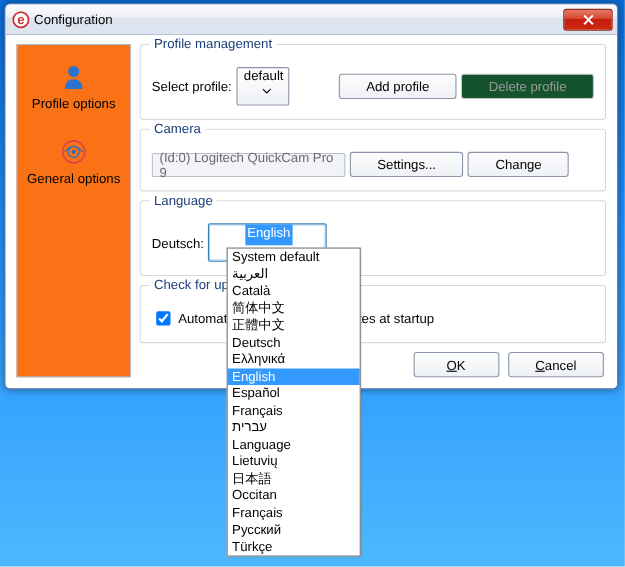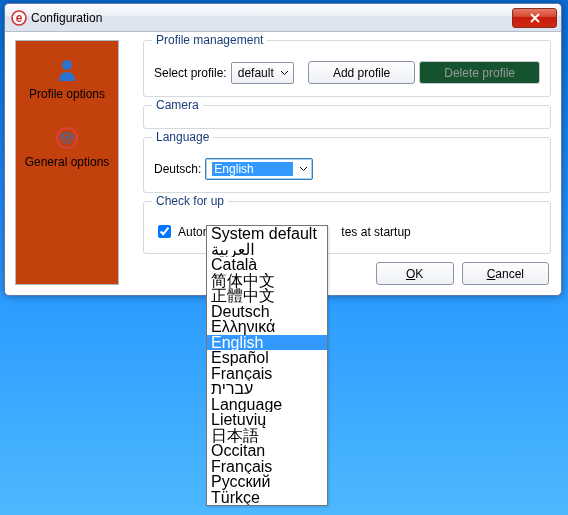--- a/index.html
+++ b/index.html
@@ -4,40 +4,40 @@
 <style>
   * { box-sizing: border-box; font-family: "Segoe UI", Tahoma, sans-serif; font-size: 12px; }
   body { margin: 0; width: 568px; height: 515px; background: linear-gradient(to bottom, #0a6dd6 0%, #1e90ff 40%, #4db8ff 100%); overflow: hidden; position: relative; }
   .window { position: absolute; top: 3px; left: 4px; width: 558px; background: #fff; border: 1px solid #5a7ab0; border-radius: 5px; box-shadow: 0 0 8px rgba(0,0,0,0.4); }
   .titlebar { height: 28px; background: linear-gradient(to bottom, #fdfdfe 0%, #ebeef6 45%, #dde3ef 46%, #dde4f0 100%); border-top-left-radius: 4px; border-top-right-radius: 4px; display: flex; align-items: center; padding: 0 2px 0 6px; border-bottom: 1px solid #b6bccc; }
   .titlebar .icon { width: 16px; height: 16px; margin-right: 4px; display:flex; align-items:center; justify-content:center;}
   .titlebar .title { flex: 1; color: #000; }
   .closebtn { width: 45px; height: 20px; background: linear-gradient(to bottom, #e67a6a 0%, #d6442b 45%, #c61c0d 46%, #cf2810 100%); border: 1px solid #8a2c1e; border-radius: 3px; display: flex; align-items: center; justify-content: center; color: #fff; font-weight: bold; cursor: pointer; margin-right:2px;}
   .closebtn svg { width: 10px; height: 10px; }
   .body { padding: 8px 10px 10px 10px; display: flex; gap: 8px; }
-  .sidebar { width: 104px; border: 1px solid #b0b8c8; background: #c2410c; padding: 6px 2px; }
+  .sidebar { width: 104px; border: 1px solid #b0b8c8; background: #f97316; padding: 6px 2px; }
   .side-item { text-align: center; padding: 10px 2px 14px 2px; cursor: pointer; }
   .side-item .sicon { height: 26px; display: flex; align-items: center; justify-content: center; margin-bottom: 4px; }
-  .main { flex: 1; margin-left: 16px; }
+  .main { flex: 1; }
   .group { border: 1px solid #d6d9de; border-radius: 3px; padding: 10px 10px 12px 10px; margin-bottom: 8px; position: relative; }
   .group-title { position: absolute; top: -8px; left: 8px; background: #fff; padding: 0 4px; color: #1a3e78; }
   .row { display: flex; align-items: center; gap: 4px; margin-top: 10px; }
   .row:first-child { margin-top: 12px; }
   label.lbl { color: #000; }
   .btn { height: 23px; padding: 0 24px; min-width: 82px; background: linear-gradient(to bottom, #fdfdfd, #eef1f5); border: 1px solid #8a94a6; border-radius: 3px; cursor: pointer; text-align:center; display:inline-flex; align-items:center; justify-content:center;}
   .btn.disabled { color: #9a9a9a; border-color: #c4c8d0; background: #14532d; cursor: default; }
-  .combo { height: 22px; border: 1px solid #8a94a6; border-radius: 2px; background: linear-gradient(to bottom,#fff,#eef1f5); display: inline-flex; align-items: center; padding: 0 4px 0 6px; cursor: pointer; position: relative; }
+  .combo { height: 35px; border: 1px solid #8a94a6; border-radius: 2px; background: linear-gradient(to bottom,#fff,#eef1f5); display: inline-flex; align-items: center; padding: 0 4px 0 6px; cursor: pointer; position: relative; flex-direction: column; }
   .combo .arrow { margin-left: 6px; }
   .combo.hl { border-color: #3c7fb1; box-shadow: 0 0 0 1px #a3d1f5 inset;}
   .textfield { height: 22px; border: 1px solid #b8bfca; background: #f2f3f6; color: #6b6b6b; padding: 0 6px; display: inline-flex; align-items: center; width: 176px; border-radius:2px;}
   .chk { width: 13px; height: 13px; }
   .footer { display: flex; gap: 8px; justify-content: flex-end; margin-top: 8px; padding-right: 2px;}
   .footer .btn { min-width: 78px; }
   .dropdown { position: absolute; top: 225px; left: 206px; width: 122px; background: #fff; border: 1px solid #767676; z-index: 50; box-shadow: 1px 1px 2px rgba(0,0,0,0.15);}
-  .dropdown .opt { padding: 0 4px; height: 15.5px; line-height: 15.5px; white-space: nowrap; overflow: hidden; cursor: pointer; font-size:16px;}
+  .dropdown .opt { padding: 0 4px; height: 15.5px; line-height: 15.5px; white-space: nowrap; overflow: hidden; cursor: pointer; font-size:12px;}
   .dropdown .opt.sel { background: #3399ff; color: #fff; }
   .combo.lang { width: 108px; justify-content: space-between; background:#fff;}
   .combo.lang .seltext { background:#3399ff; color:#fff; padding:0 2px; flex:1;}
   .arrow svg{width:9px;height:9px;}
 </style>
 </head>
 <body>
 
 <div class="window">
   <div class="titlebar">
@@ -91,20 +91,25 @@
                 </svg></span>
           </div>
           <div style="flex:1"></div>
           <div class="btn">Add profile</div>
           <div class="btn disabled">Delete profile</div>
         </div>
       </div>
 
       <div class="group">
         <div class="group-title">Camera</div>
+        <div class="row">
+          <div class="textfield">(Id:0) Logitech QuickCam Pro 9</div>
+          <div class="btn">Settings...</div>
+          <div class="btn">Change</div>
+        </div>
       </div>
 
       <div class="group">
         <div class="group-title">Language</div>
         <div class="row">
           <label class="lbl">Deutsch:</label>
           <div class="combo hl lang">
             <span class="seltext">English</span>
             <span class="arrow"><svg viewBox="0 0 9 9">
                   <path d="M1 3 L4.5 6.5 L8 3" fill="none" stroke="#000" stroke-width="1"></path>

